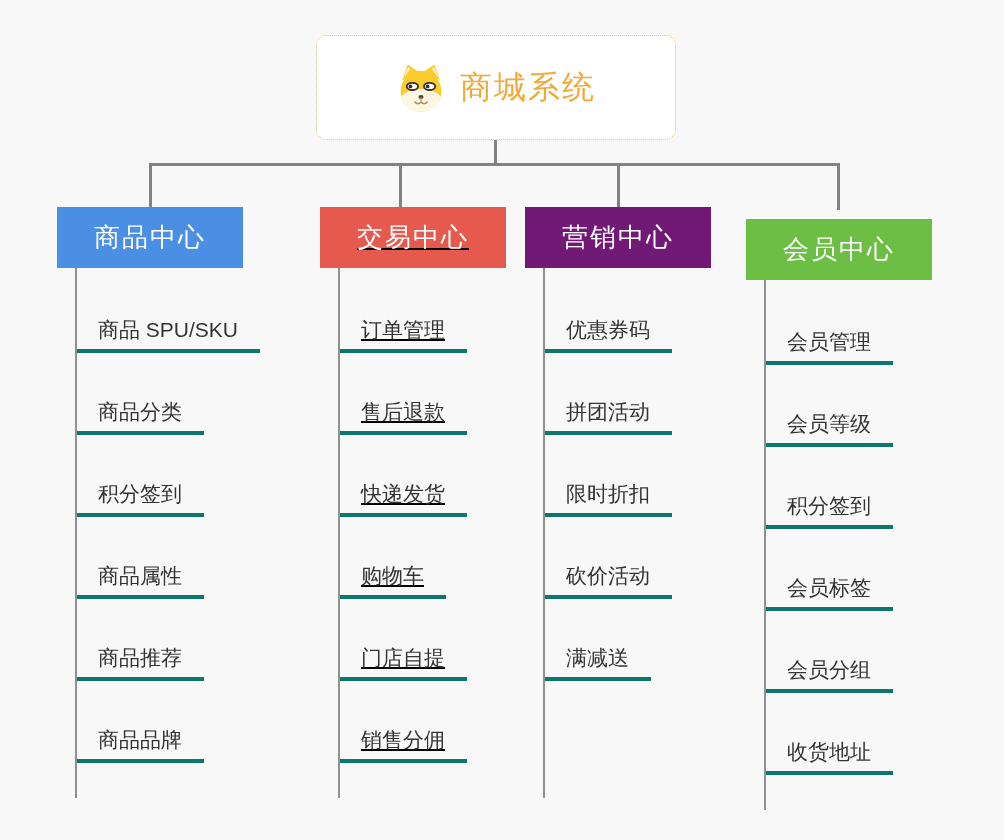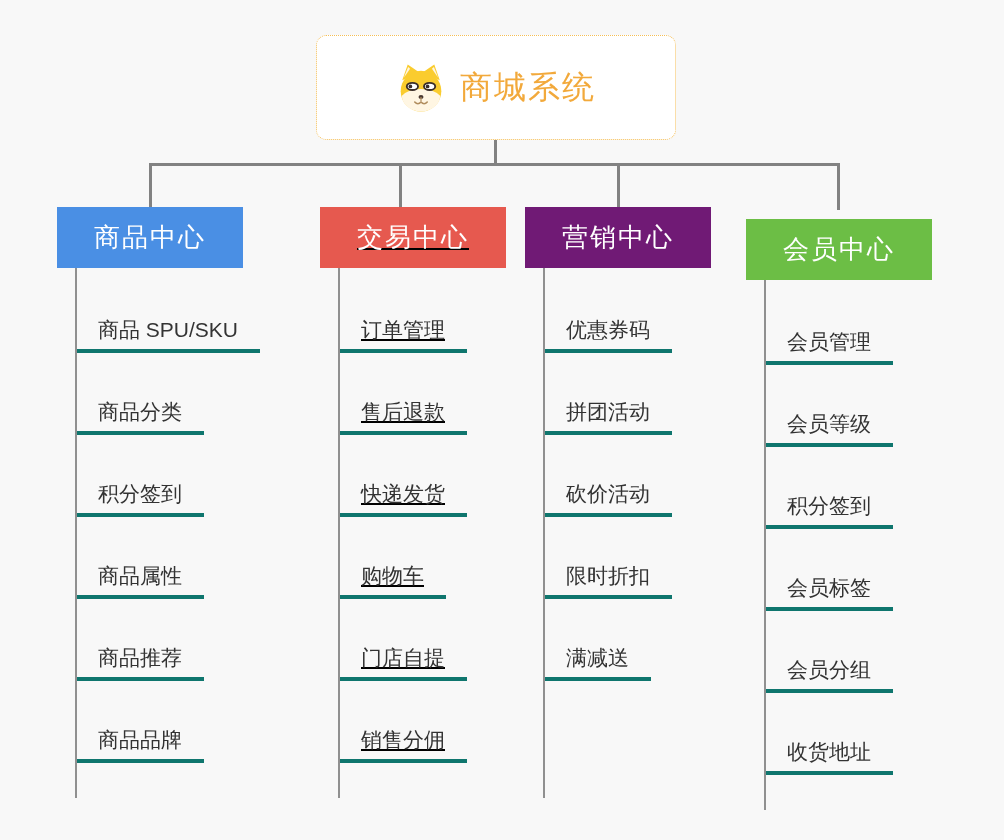--- a/index.html
+++ b/index.html
@@ -168,24 +168,24 @@
   <div class="branch branch-3">
     <div class="branch-header" style="background: #701a75;">营销中心</div>
     <div class="branch-children">
       <div class="leaf">
           <span class="leaf-label">优惠券码</span>
         </div>
       <div class="leaf">
           <span class="leaf-label">拼团活动</span>
         </div>
       <div class="leaf">
+          <span class="leaf-label">限时折扣</span>
+        </div>
+      <div class="leaf">
           <span class="leaf-label">砍价活动</span>
-        </div>
-      <div class="leaf">
-          <span class="leaf-label">限时折扣</span>
         </div>
       <div class="leaf">
           <span class="leaf-label">满减送</span>
         </div>
     </div>
   </div>
 
   <div class="branch branch-4">
     <div class="branch-header" style="background: rgb(108, 190, 69);">会员中心</div>
     <div class="branch-children">

